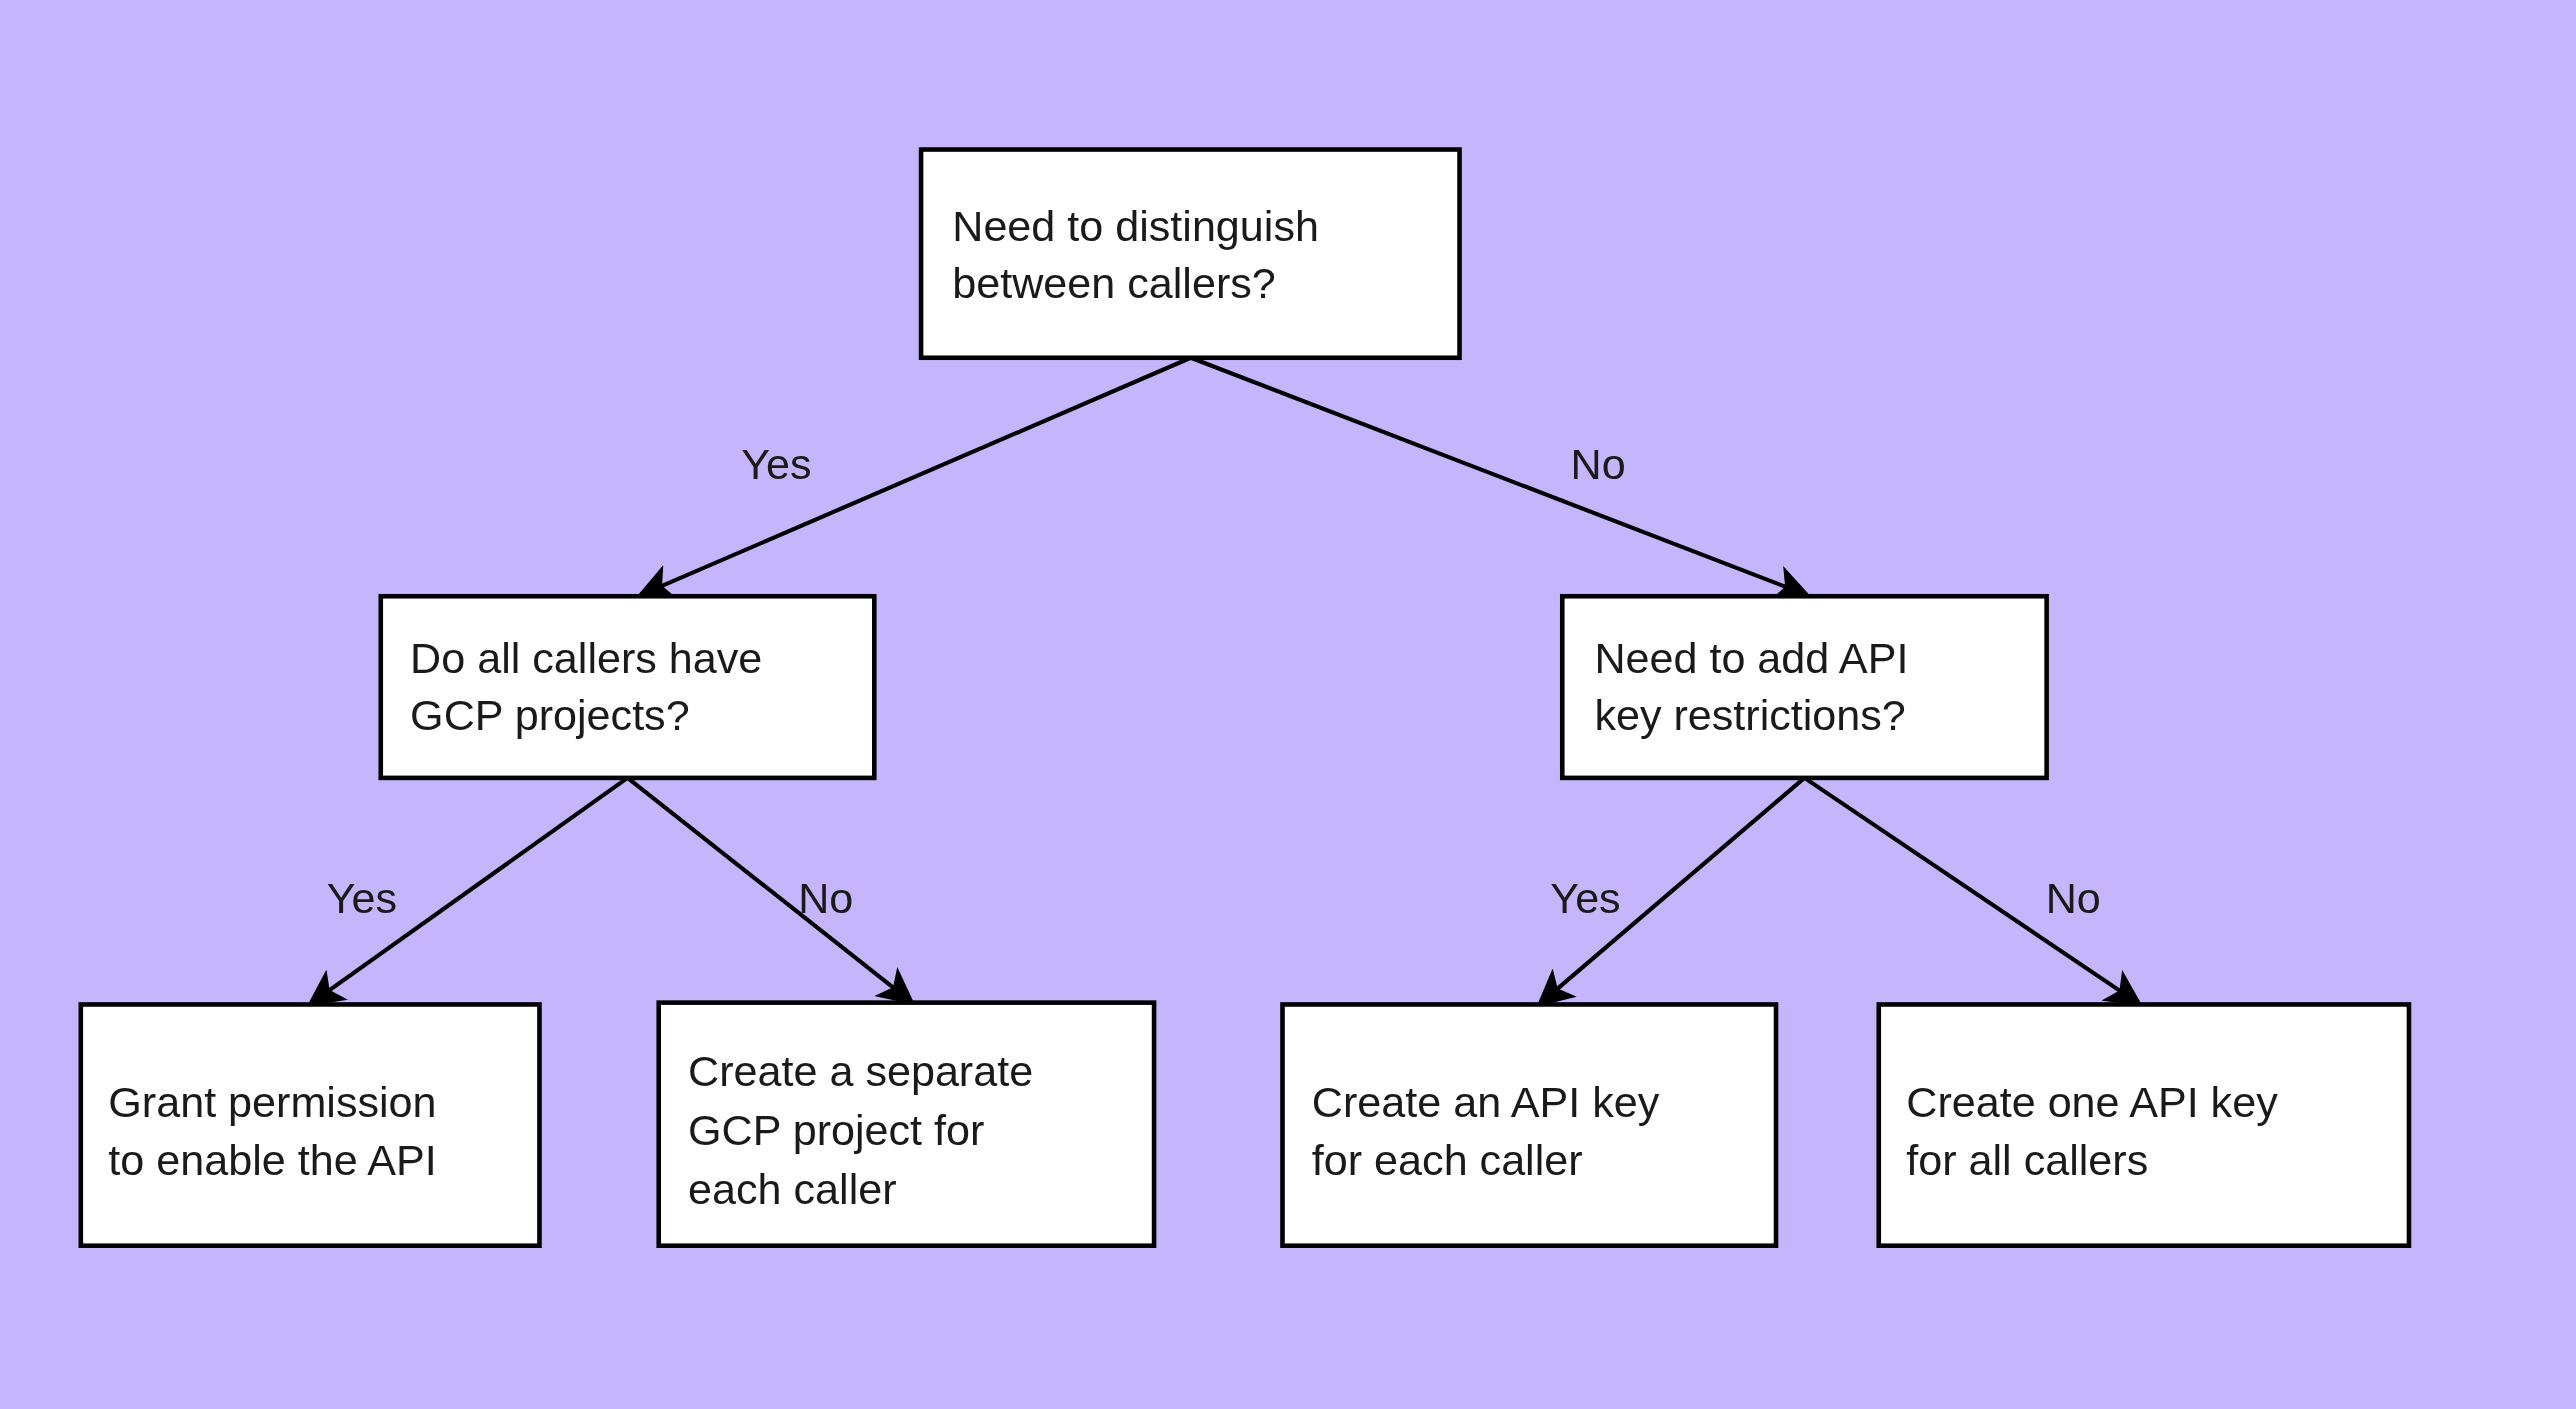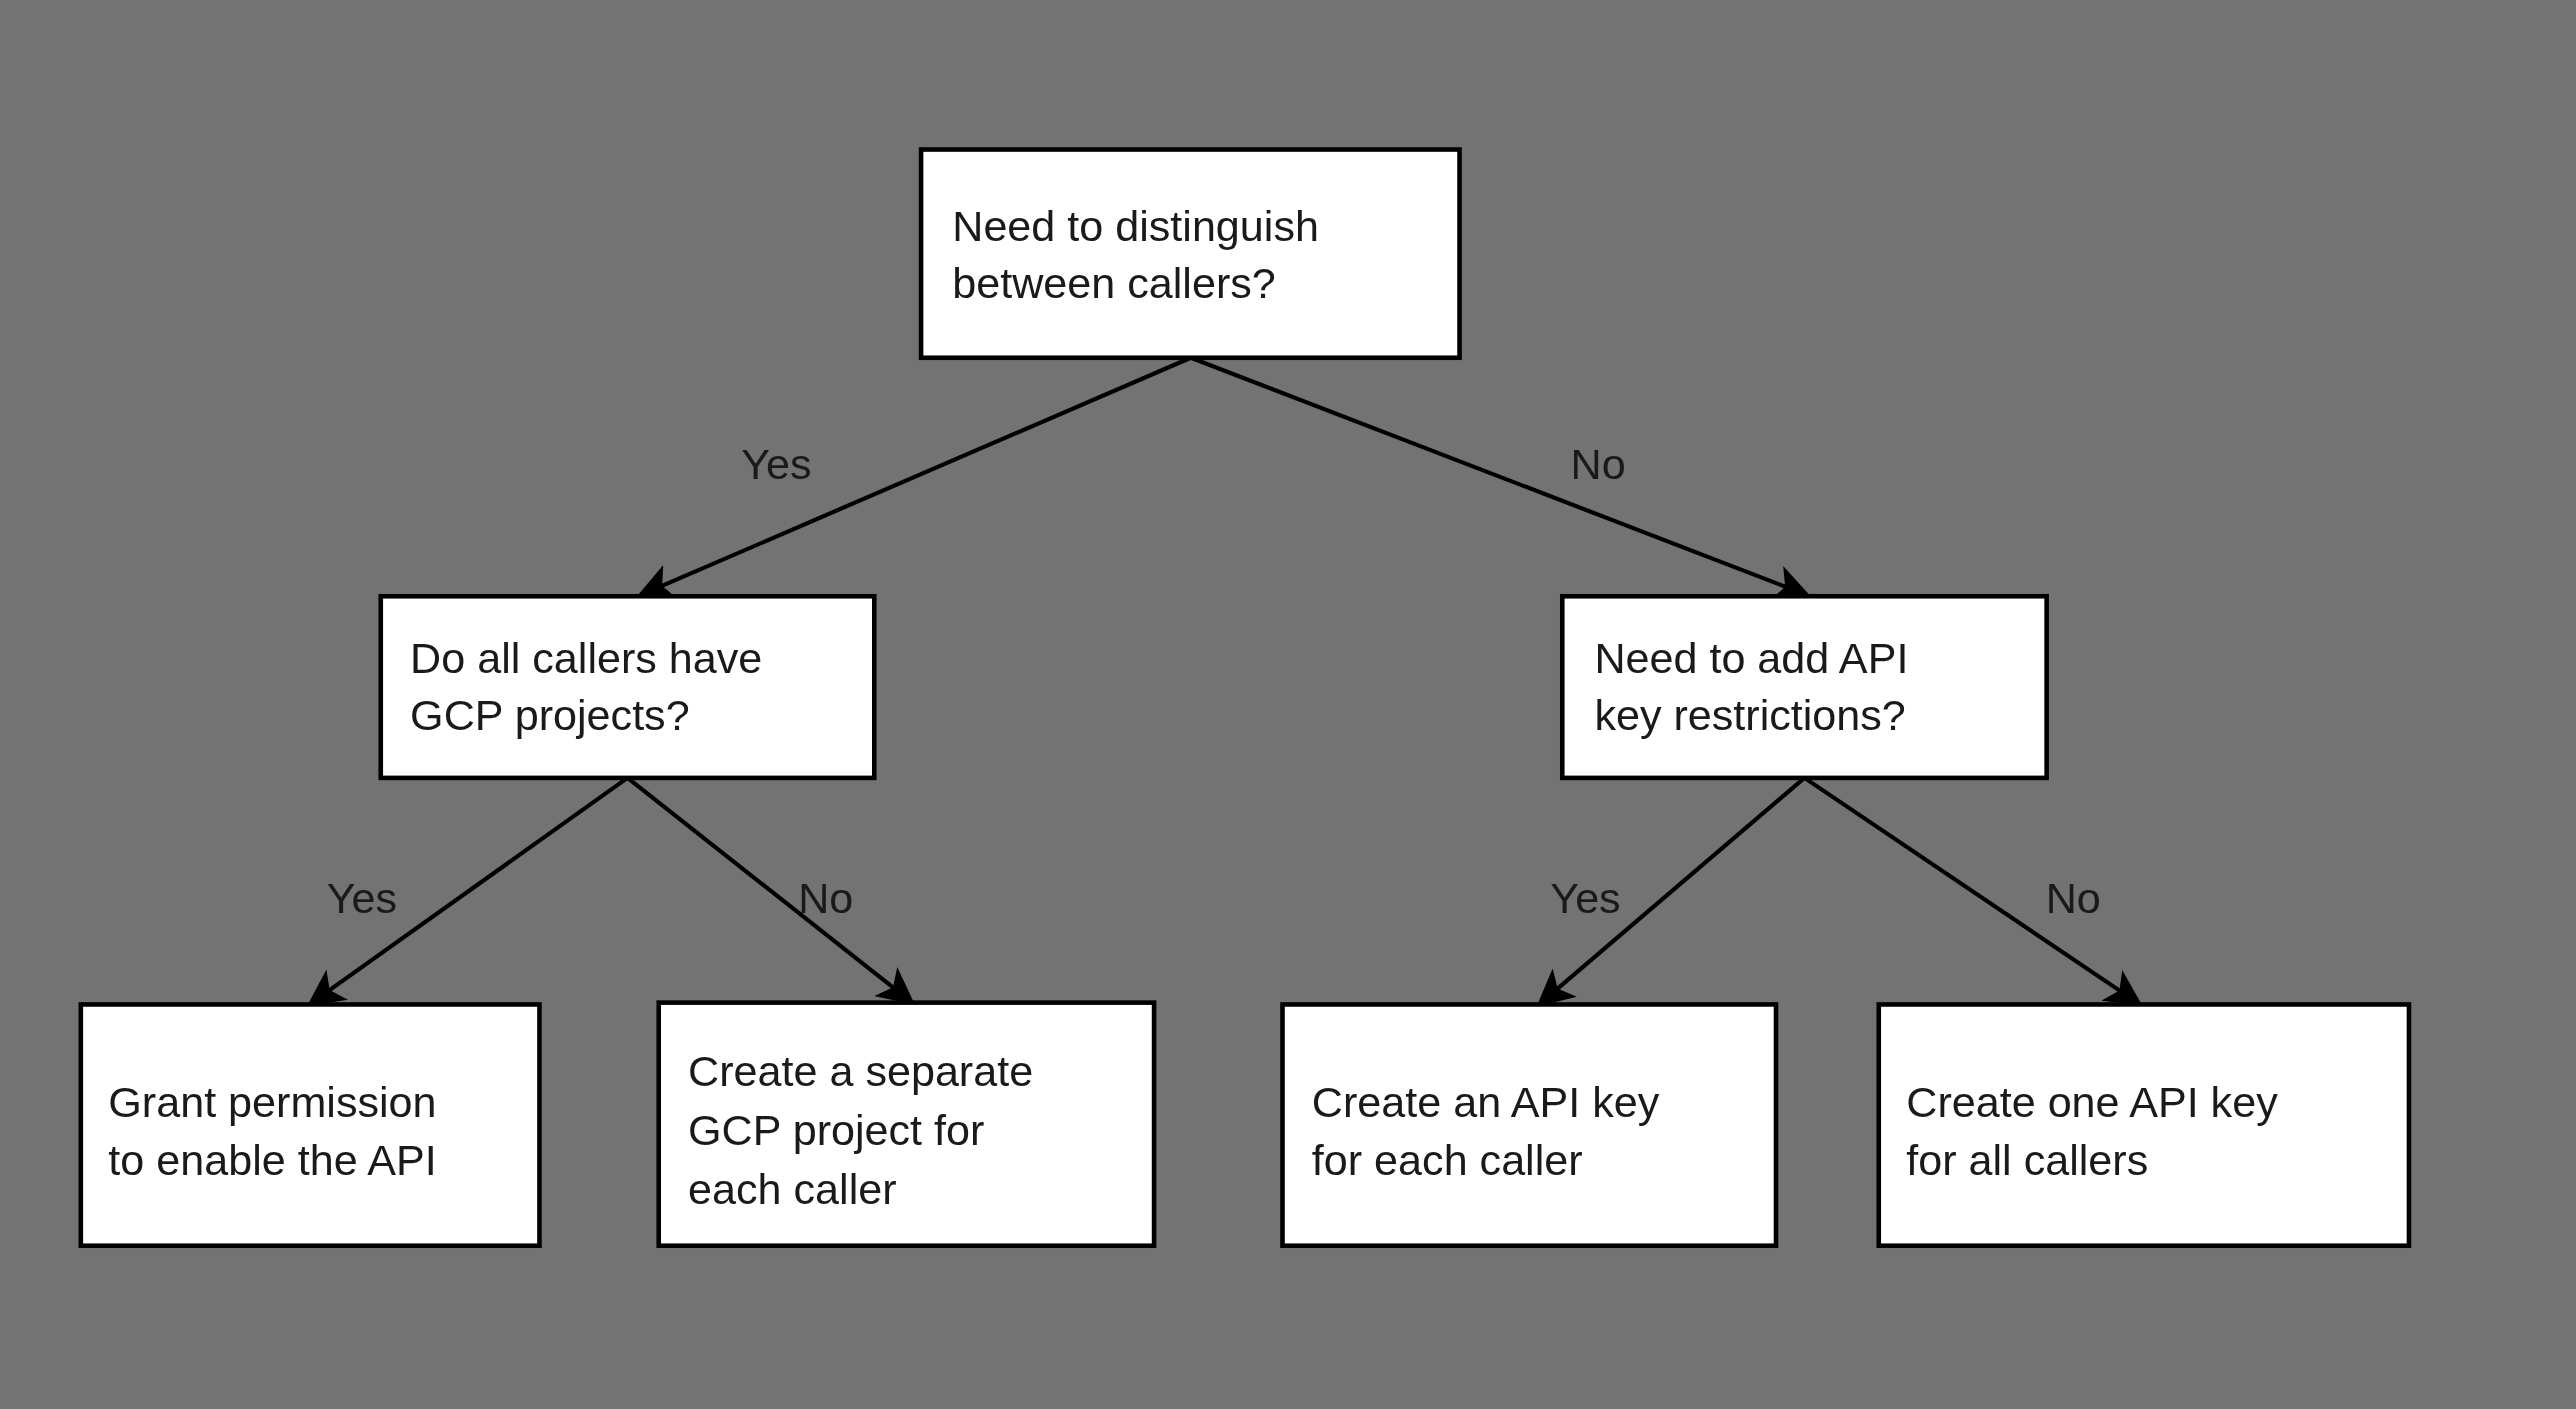--- a/index.html
+++ b/index.html
@@ -4,21 +4,21 @@
 <style>
   html, body {
     margin: 0;
     padding: 0;
     background: #ffffff;
   }
   #canvas-wrap {
     position: relative;
     width: 2576px;
     height: 1409px;
-    background: #737373;
+    background: #c4b5fd;
     overflow: hidden;
   }
   svg#flowchart {
     display: block;
     width: 2576px;
     height: 1409px;
   }
   .node-box {
     fill: #ffffff;
     stroke: #000000;

